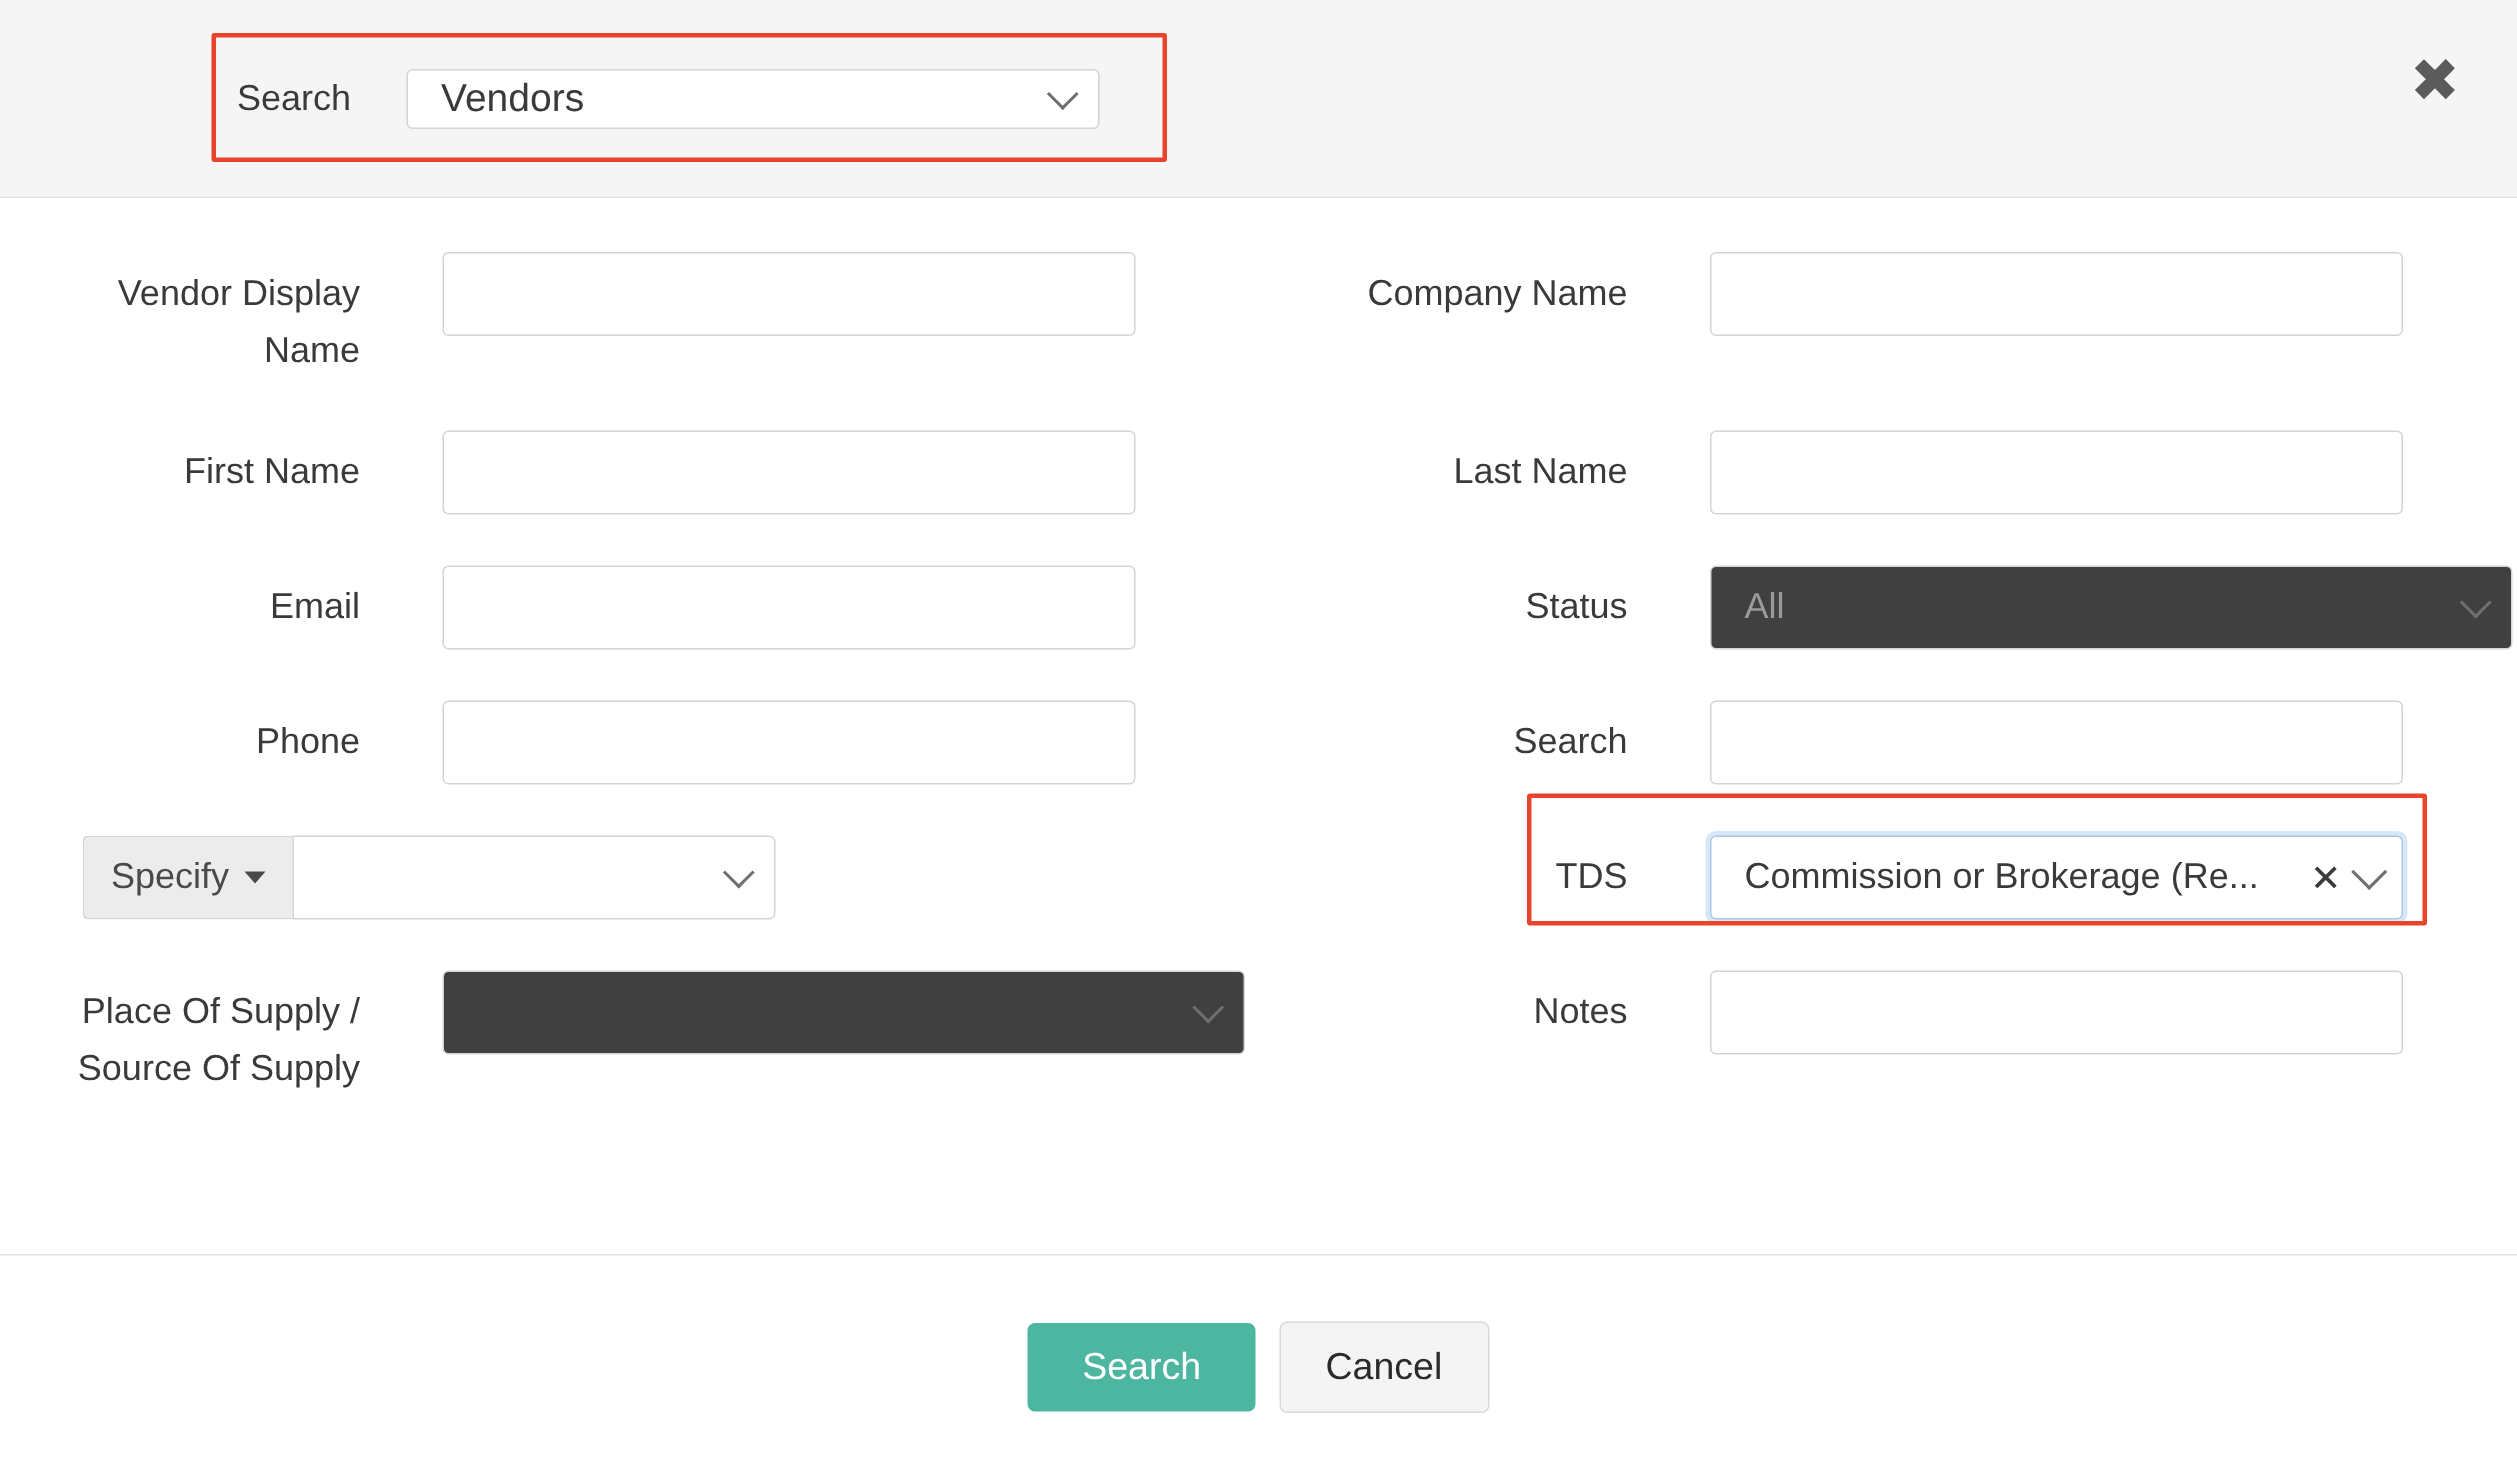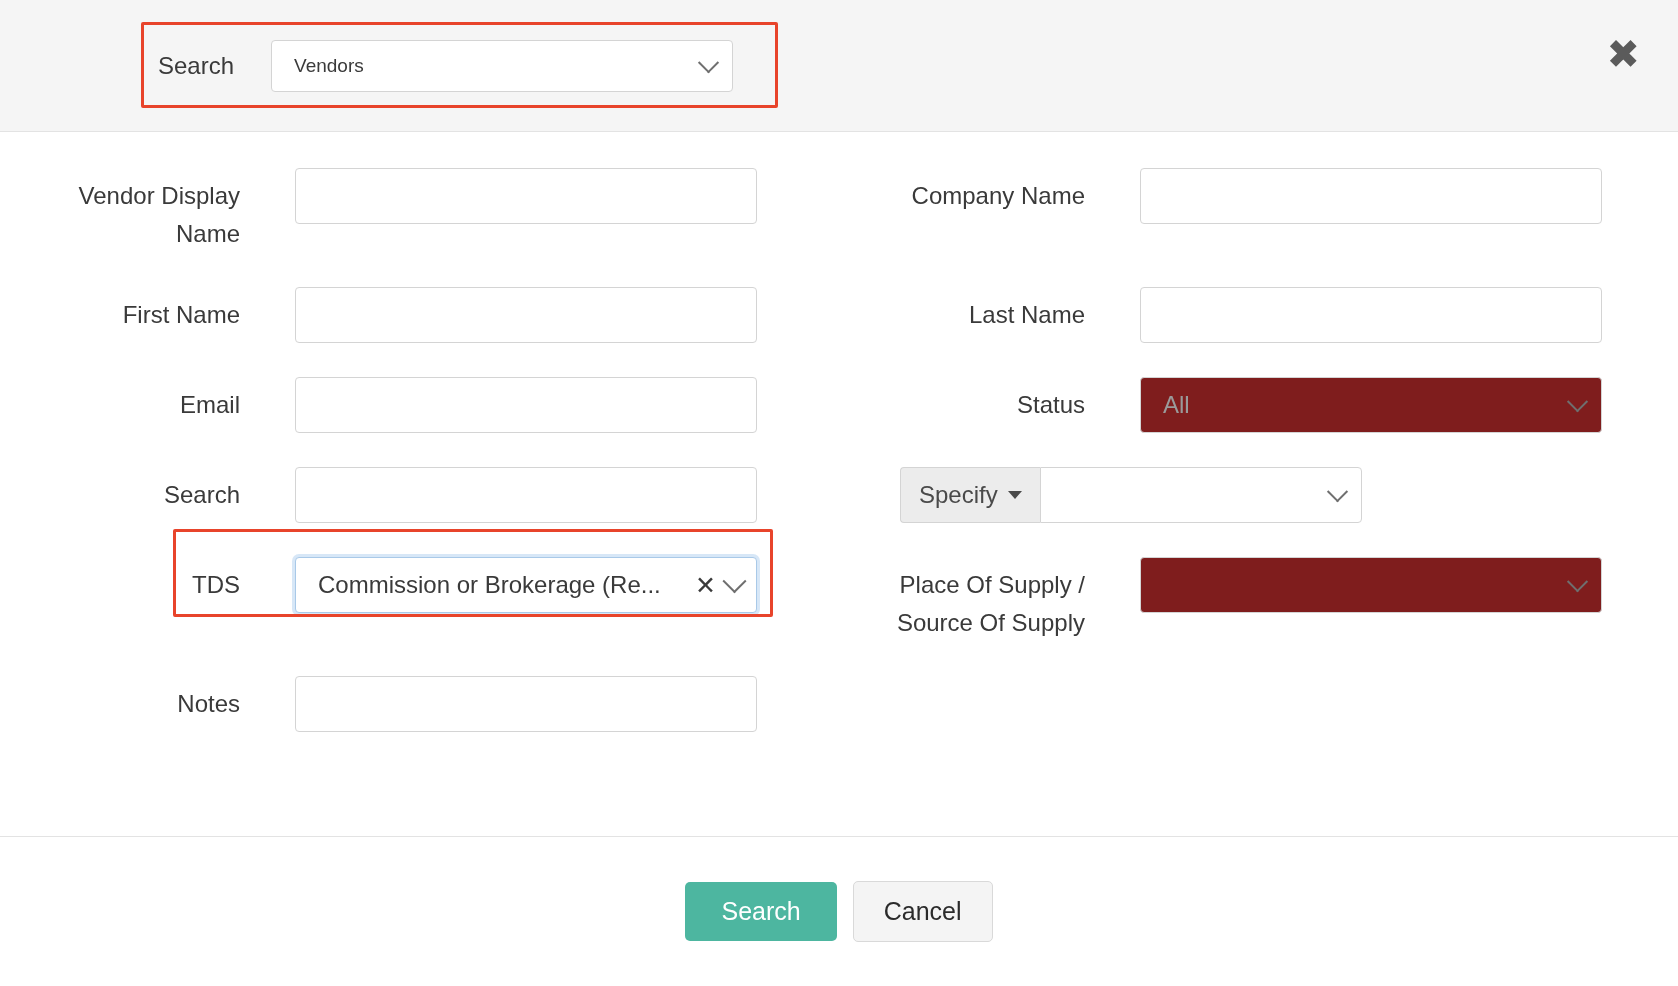--- a/index.html
+++ b/index.html
@@ -48,28 +48,28 @@
   }
   .header-label {
     font-size: 24px;
     color: #3a3a3a;
     margin-right: 37px;
     white-space: nowrap;
   }
   .header-select {
     position: relative;
     width: 462px;
-    height: 52px;
+    height: 40px;
     background: #ffffff;
     border: 1px solid #d4d4d4;
     border-radius: 4px;
     display: flex;
     align-items: center;
     padding: 0 40px 0 22px;
-    font-size: 19px;
+    font-size: 26px;
     color: #3a3a3a;
   }
   .chev {
     position: absolute;
     right: 16px;
     top: 50%;
     width: 15px;
     height: 15px;
     border-right: 2.4px solid #6f6f6f;
     border-bottom: 2.4px solid #6f6f6f;
@@ -126,25 +126,25 @@
     position: relative;
   }
   .input-box {
     width: 462px;
     height: 56px;
     border: 1px solid #d4d4d4;
     border-radius: 4px;
     background: #ffffff;
   }
   .select-box {
-    width: 462px;
+    width: 535px;
     height: 56px;
     border: 1px solid #d4d4d4;
     border-radius: 4px;
-    background: #7f1d1d;
+    background: #404040;
     display: flex;
     align-items: center;
     padding: 0 42px 0 22px;
     font-size: 24px;
     color: #9a9a9a;
     position: relative;
   }
 
   
   .input-group {
@@ -336,20 +336,26 @@
       <div class="field-row">
         <div class="field-label right-col">Status</div>
         <div class="field-control">
           <div class="select-box">
             <span>All</span>
             <span class="chev"></span>
           </div>
         </div>
       </div>
 
+      <div class="field-row col-left">
+        <div class="field-label">Phone</div>
+        <div class="field-control">
+          <div class="input-box"></div>
+        </div>
+      </div>
       <div class="field-row">
         <div class="field-label right-col">Search</div>
         <div class="field-control">
           <div class="input-box"></div>
         </div>
       </div>
 
       <div class="field-row col-left">
         <div class="field-control">
           <div class="input-group">

